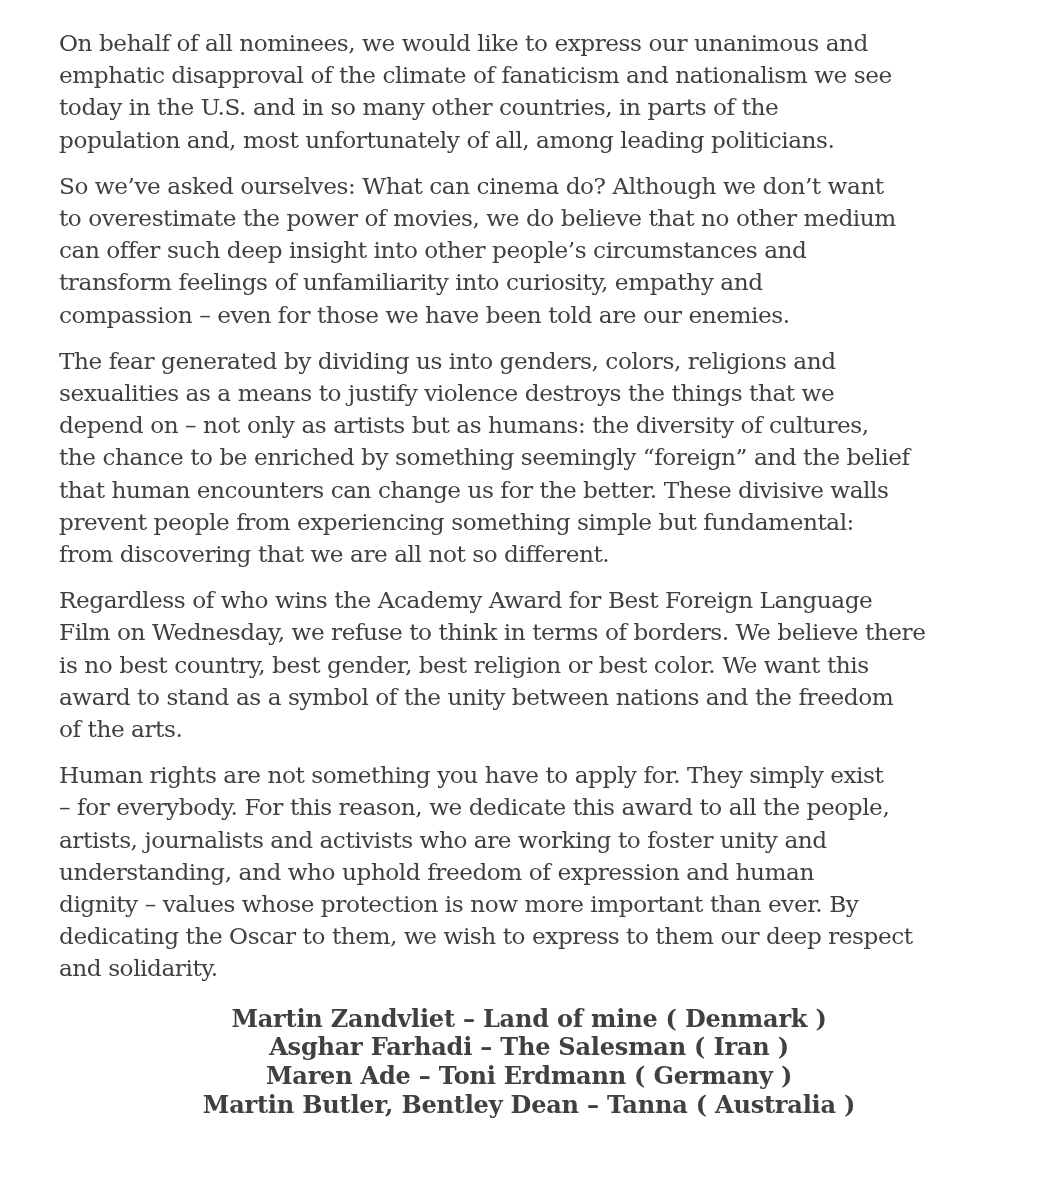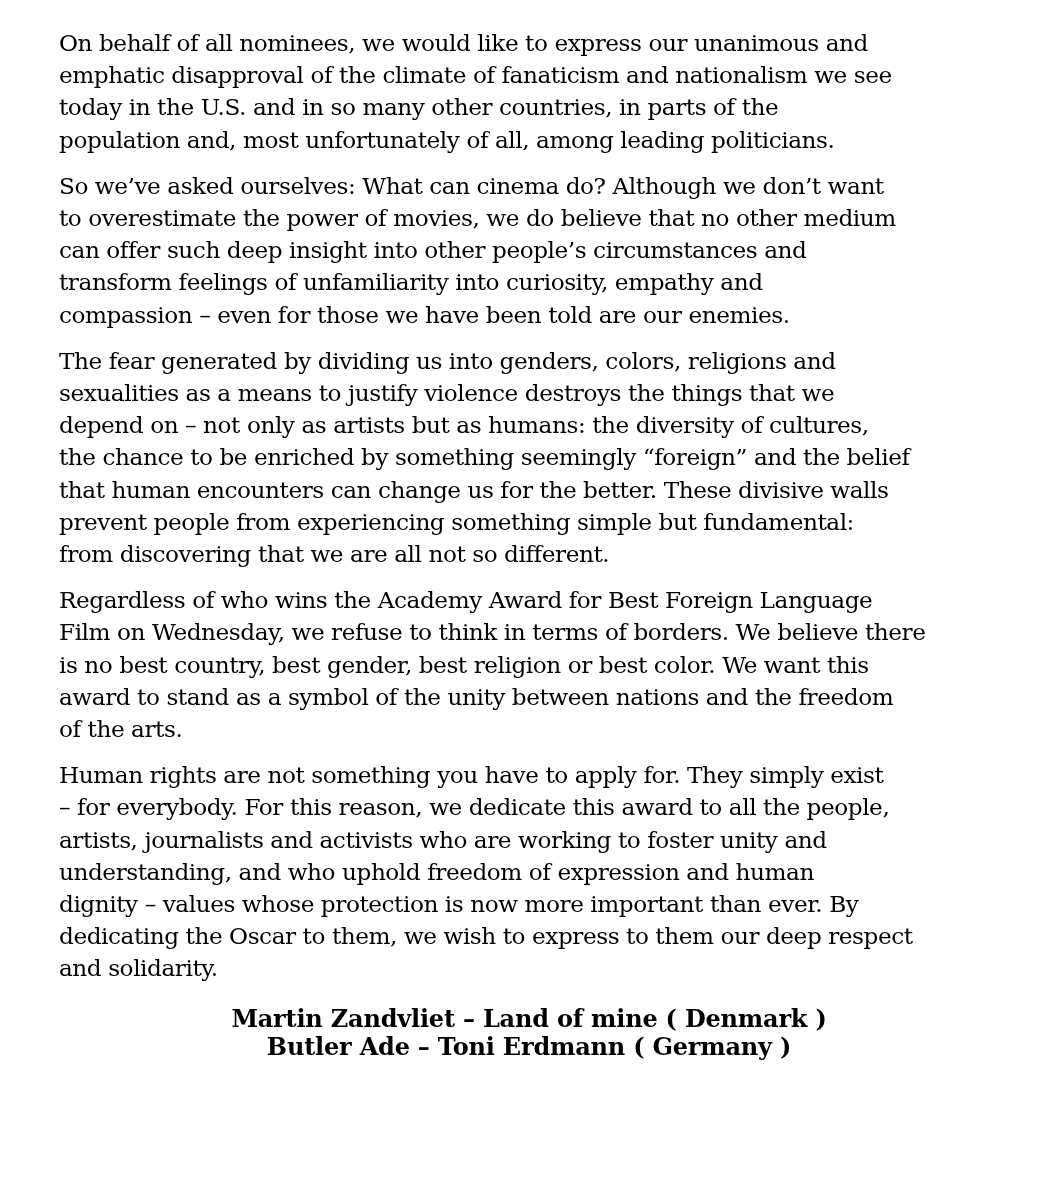--- a/index.html
+++ b/index.html
@@ -12,21 +12,21 @@
       height: 1200px;
       overflow: hidden;
       position: relative;
     }
     .doc {
       position: absolute;
       left: 59px;
       top: 27px;
       width: 940px;
       font-family: "DejaVu Serif", "Liberation Serif", serif;
-      color: #000000;
+      color: #404040;
       font-size: 23.2px;
       line-height: 32.2px;
       letter-spacing: -0.45px;
       word-spacing: 0px;
     }
     .para {
       margin: 0 0 14px 0;
       white-space: pre-line;
     }
     .sig-list {
@@ -70,15 +70,17 @@
   <p class="para">Human rights are not something you have to apply for. They simply exist
 – for everybody. For this reason, we dedicate this award to all the people,
 artists, journalists and activists who are working to foster unity and
 understanding, and who uphold freedom of expression and human
 dignity – values whose protection is now more important than ever. By
 dedicating the Oscar to them, we wish to express to them our deep respect
 and solidarity.</p>
 
   <ul class="sig-list">
     <li class="sig">Martin Zandvliet – Land of mine ( Denmark )</li>
-    <li class="sig">Butler Ade – Toni Erdmann ( Germany )</li>
+    <li class="sig">Asghar Farhadi – The Salesman ( Iran )</li>
+    <li class="sig">Maren Ade – Toni Erdmann ( Germany )</li>
+    <li class="sig">Martin Butler, Bentley Dean – Tanna ( Australia )</li>
   </ul>
 </div>
 
 </body></html>

